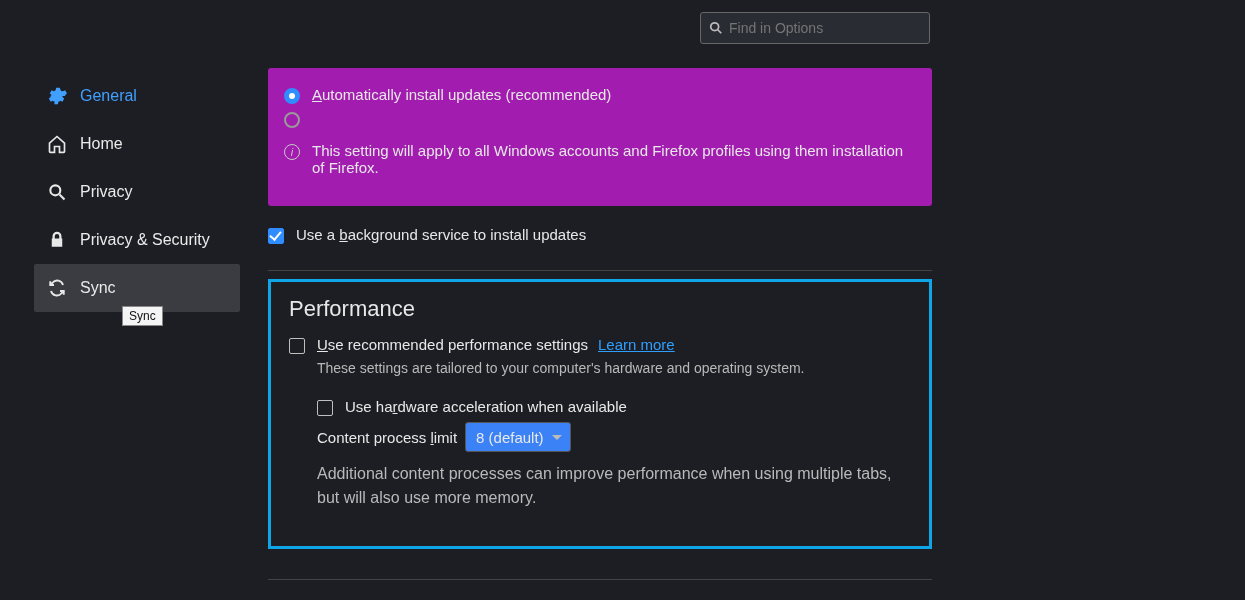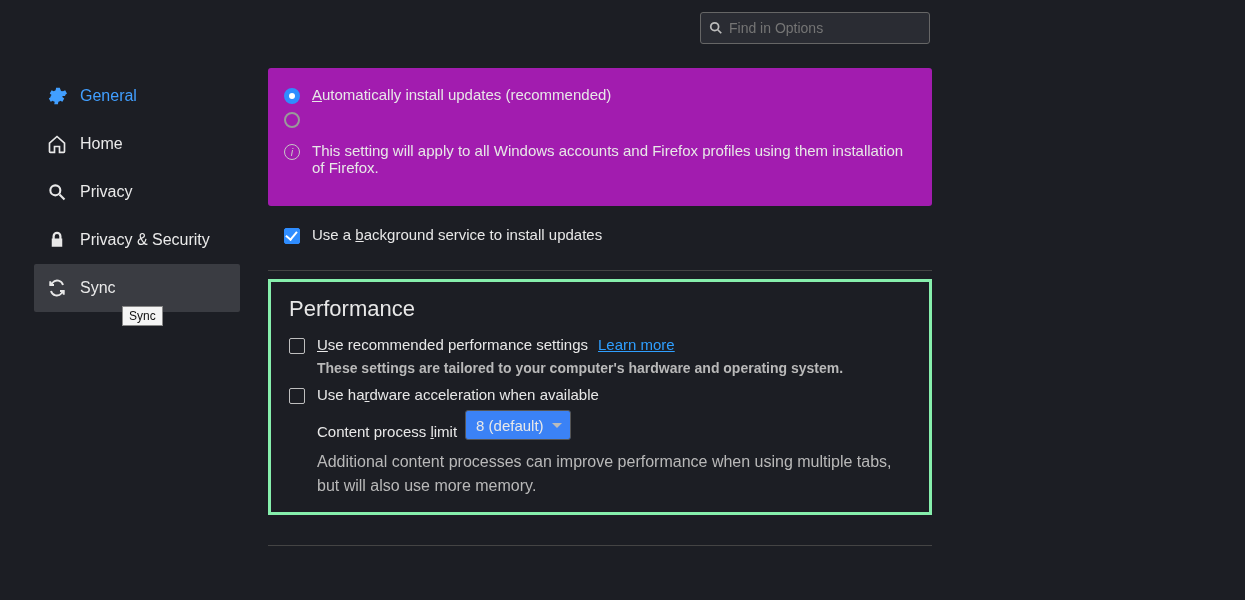--- a/index.html
+++ b/index.html
@@ -117,35 +117,35 @@
     margin-right:12px;margin-top:2px;flex-shrink:0;position:relative;
   }
   .checkbox.checked { background:#2f8dff; border-color:#2f8dff;}
   .checkbox.checked::after{
     content:"";position:absolute;left:3px;top:0px;width:5px;height:9px;border:solid #fff;border-width:0 2px 2px 0;transform:rotate(40deg);
   }
   .section-divider {
     border-top:1px solid #444;margin:26px 0 0 0;
   }
   .perf-box {
-    border: 3px solid #86efac;
+    border: 3px solid #0ea5e9;
     margin-top: 8px;
-    padding: 14px 18px 14px 18px;
+    padding: 14px 18px 36px 18px;
   }
   .perf-box h2 {
     font-weight: 400;
     font-size: 22px;
     color: #e8e8e8;
     margin-bottom: 14px;
   }
-  .indent { }
-  .sub-text { color:#b9b9b9; font-size:14px; margin:6px 0 10px 28px;font-weight:bold; }
+  .indent { margin-left: 28px; }
+  .sub-text { color:#b9b9b9; font-size:14px; margin:6px 0 22px 28px; }
   .sub-text2 { color:#b9b9b9; font-size:16px; margin:10px 0 0 28px; line-height:1.5;}
   .link { color:#2f9fff; margin-left:10px; cursor:pointer;text-decoration:underline;}
-  .select-row { display:flex;align-items:flex-end;margin-left:28px;margin-top:6px;}
+  .select-row { display:flex;align-items:center;margin-left:28px;margin-top:6px;}
   .select-box {
     margin-left:8px;background:#3b82f6;border:1px solid #555;border-radius:3px;
     height:30px;display:flex;align-items:center;padding:0 26px 0 10px;position:relative;cursor:pointer;
   }
   .select-box::after{
     content:"";position:absolute;right:8px;top:12px;border-left:5px solid transparent;border-right:5px solid transparent;border-top:5px solid #bbb;
   }
   .underline { text-decoration: underline; }
   .divider2 { border-top:1px solid #444; margin-top:30px;}
   svg{display:block;}
@@ -219,21 +219,21 @@
     </div>
     <div class="radio-row">
       <span class="radio"></span>
     </div>
     <div class="info-row">
       <span class="info-icon">i</span>
       <span>This setting will apply to all Windows accounts and Firefox profiles using them installation of Firefox.</span>
     </div>
   </div>
 
-  <div class="check-row" style="margin-top:20px;margin-left:16px;">
+  <div class="check-row" style="margin-top:20px;">
     <span class="checkbox checked"></span>
     <span><span>Use a </span><span class="underline">b</span><span>ackground service to install updates</span></span>
   </div>
 
   <div class="section-divider"></div>
 
   <div class="perf-box">
     <h2>Performance</h2>
 
     <div class="check-row">

